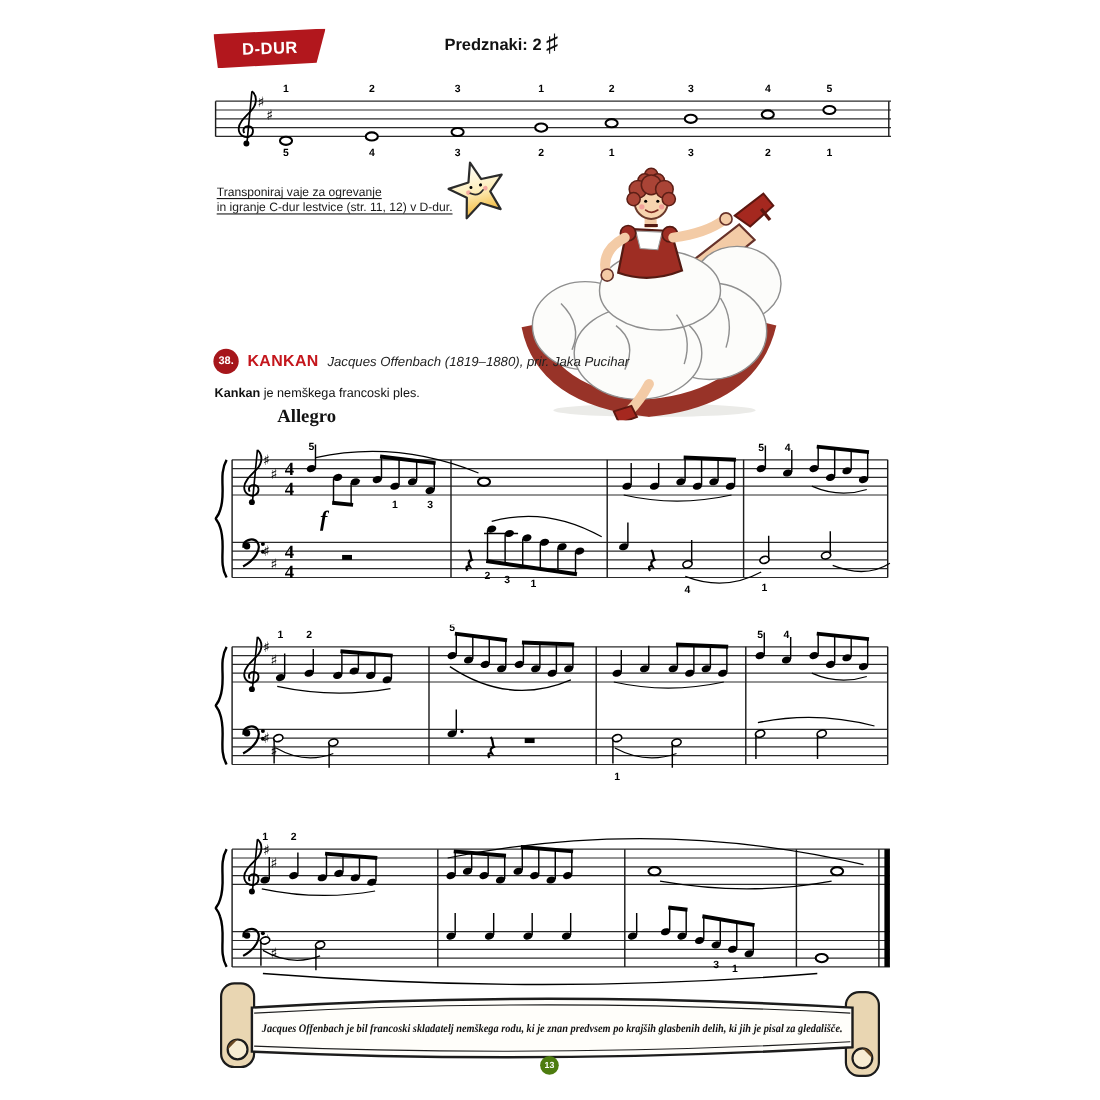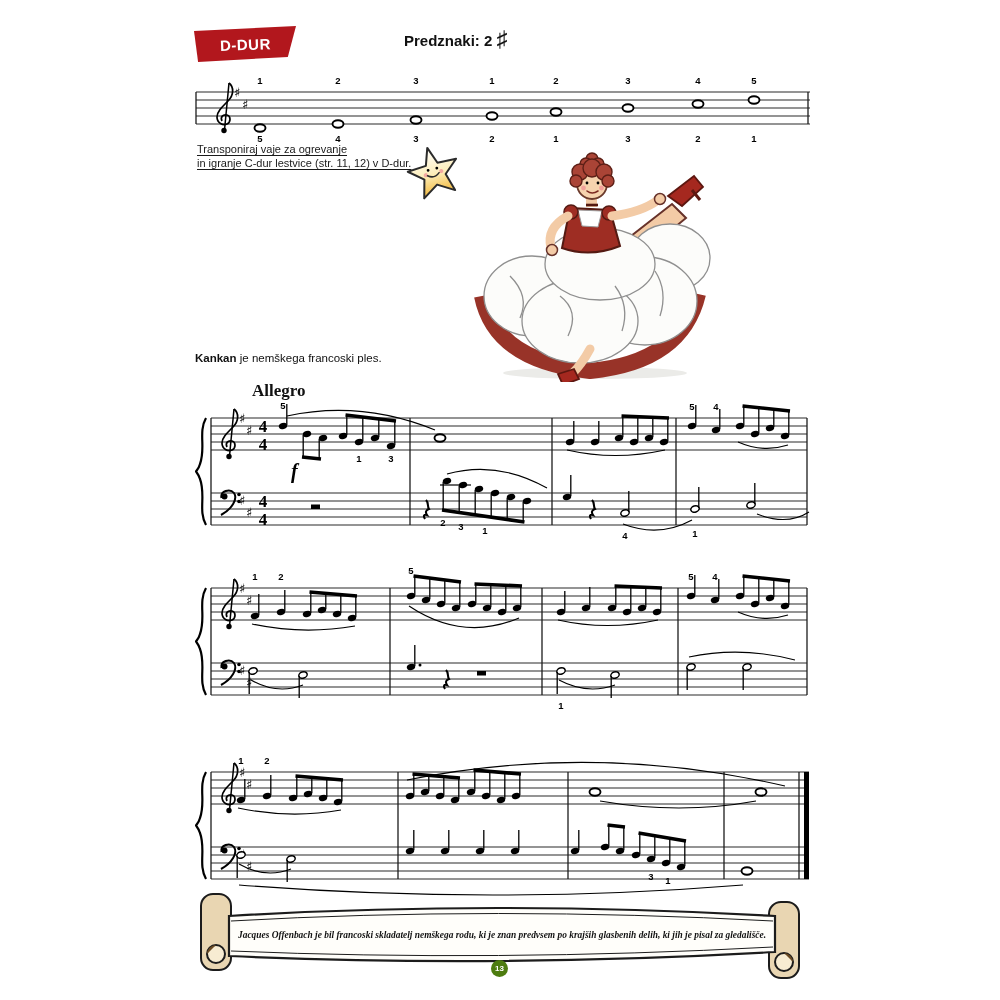--- a/index.html
+++ b/index.html
@@ -8,32 +8,32 @@
   .abs{position:absolute;}
 
   
   #banner{left:194px;top:26px;width:102px;height:36px;background:#b2171d;
           clip-path:polygon(0 14%,100% 0,92% 86%,4% 100%);display:flex;align-items:center;justify-content:center;}
   #banner span{color:#fff;font-weight:bold;font-size:15px;letter-spacing:.5px;transform:rotate(-2deg);}
   #predznaki{left:404px;top:32px;font-weight:bold;font-size:15px;display:flex;align-items:flex-start;gap:4px;}
   #predznaki .sharp{font-size:22px;line-height:14px;font-weight:bold;}
 
   
-  #tip{left:197px;top:142px;font-size:11px;line-height:14px;color:#1a1a1a;}
+  #tip{left:197px;top:168px;font-size:11px;line-height:14px;color:#1a1a1a;}
   #tip div{text-decoration:underline;text-underline-offset:2px;}
 
   
   #piece-head{left:194px;top:317px;display:flex;align-items:center;gap:8px;}
   #piece-num{width:23px;height:23px;border-radius:50%;background:#a6161b;color:#fff;font-size:10px;
              font-weight:bold;display:flex;align-items:center;justify-content:center;}
   #piece-title{color:#c4161c;font-weight:bold;font-size:14.5px;letter-spacing:.3px;}
   #piece-credit{font-style:italic;font-size:12px;color:#222;}
   #piece-desc{left:195px;top:352px;font-size:11.5px;color:#111;}
   #piece-desc b{font-weight:bold;}
-  #tempo{left:252px;top:369px;font-family:"Liberation Serif",serif;font-weight:bold;font-size:17px;margin-top:12px;}
+  #tempo{left:252px;top:369px;font-family:"Liberation Serif",serif;font-weight:bold;font-size:17px;}
 
   
   .sl{stroke:#2b2b2b;stroke-width:1.1;}
   .bl{stroke:#1c1c1c;stroke-width:1.3;}
   .st{stroke:#000;stroke-width:1.3;}
   .bm{stroke:#000;stroke-width:3.6;fill:none;}
   .slur{fill:none;stroke:#000;stroke-width:1.15;}
   .ledger{stroke:#000;stroke-width:1.2;}
   .fing{font-family:"Liberation Sans",sans-serif;font-size:9.5px;font-weight:bold;fill:#000;text-anchor:middle;}
   .ks{font-family:"DejaVu Sans",sans-serif;font-size:13px;font-weight:bold;fill:#000;}
@@ -211,20 +211,25 @@
       <path d="M147,45 Q152,49 158,45" fill="none" stroke="#7c2a22" stroke-width="1.6" stroke-linecap="round"></path>
       <line x1="146" y1="59" x2="158" y2="59" stroke="#541a12" stroke-width="2.6"></line>
     </g>
 
     <g>
       <path d="M150,203 Q142,218 131,229" fill="none" stroke="#f3cba6" stroke-width="9" stroke-linecap="round"></path>
       <polygon points="118,228 134,223 139,233 123,239" fill="#a5281f" stroke="#5d1710" stroke-width="1.8"></polygon>
     </g>
   </svg>
 
+  <div class="abs" id="piece-head">
+    <div id="piece-num">38.</div>
+    <div id="piece-title">KANKAN</div>
+    <div id="piece-credit">Jacques Offenbach (1819–1880), prir. Jaka Pucihar</div>
+  </div>
   <div class="abs" id="piece-desc">
     <b>Kankan</b><span> je nemškega francoski ples.</span>
   </div>
   <div class="abs" id="tempo">Allegro</div>
 
   <svg class="abs" style="left:195px;top:398px" width="622" height="160">
     <path class="brace" d="M11,20 C3,34 11,50 5,66 C4,70 2,72 1,73.5 C2,75 4,77 5,81 C11,97 3,113 11,127"></path>
     <g>
       <line class="sl" x1="16" y1="20" x2="612" y2="20"></line>
         <line class="sl" x1="16" y1="28" x2="612" y2="28"></line>

